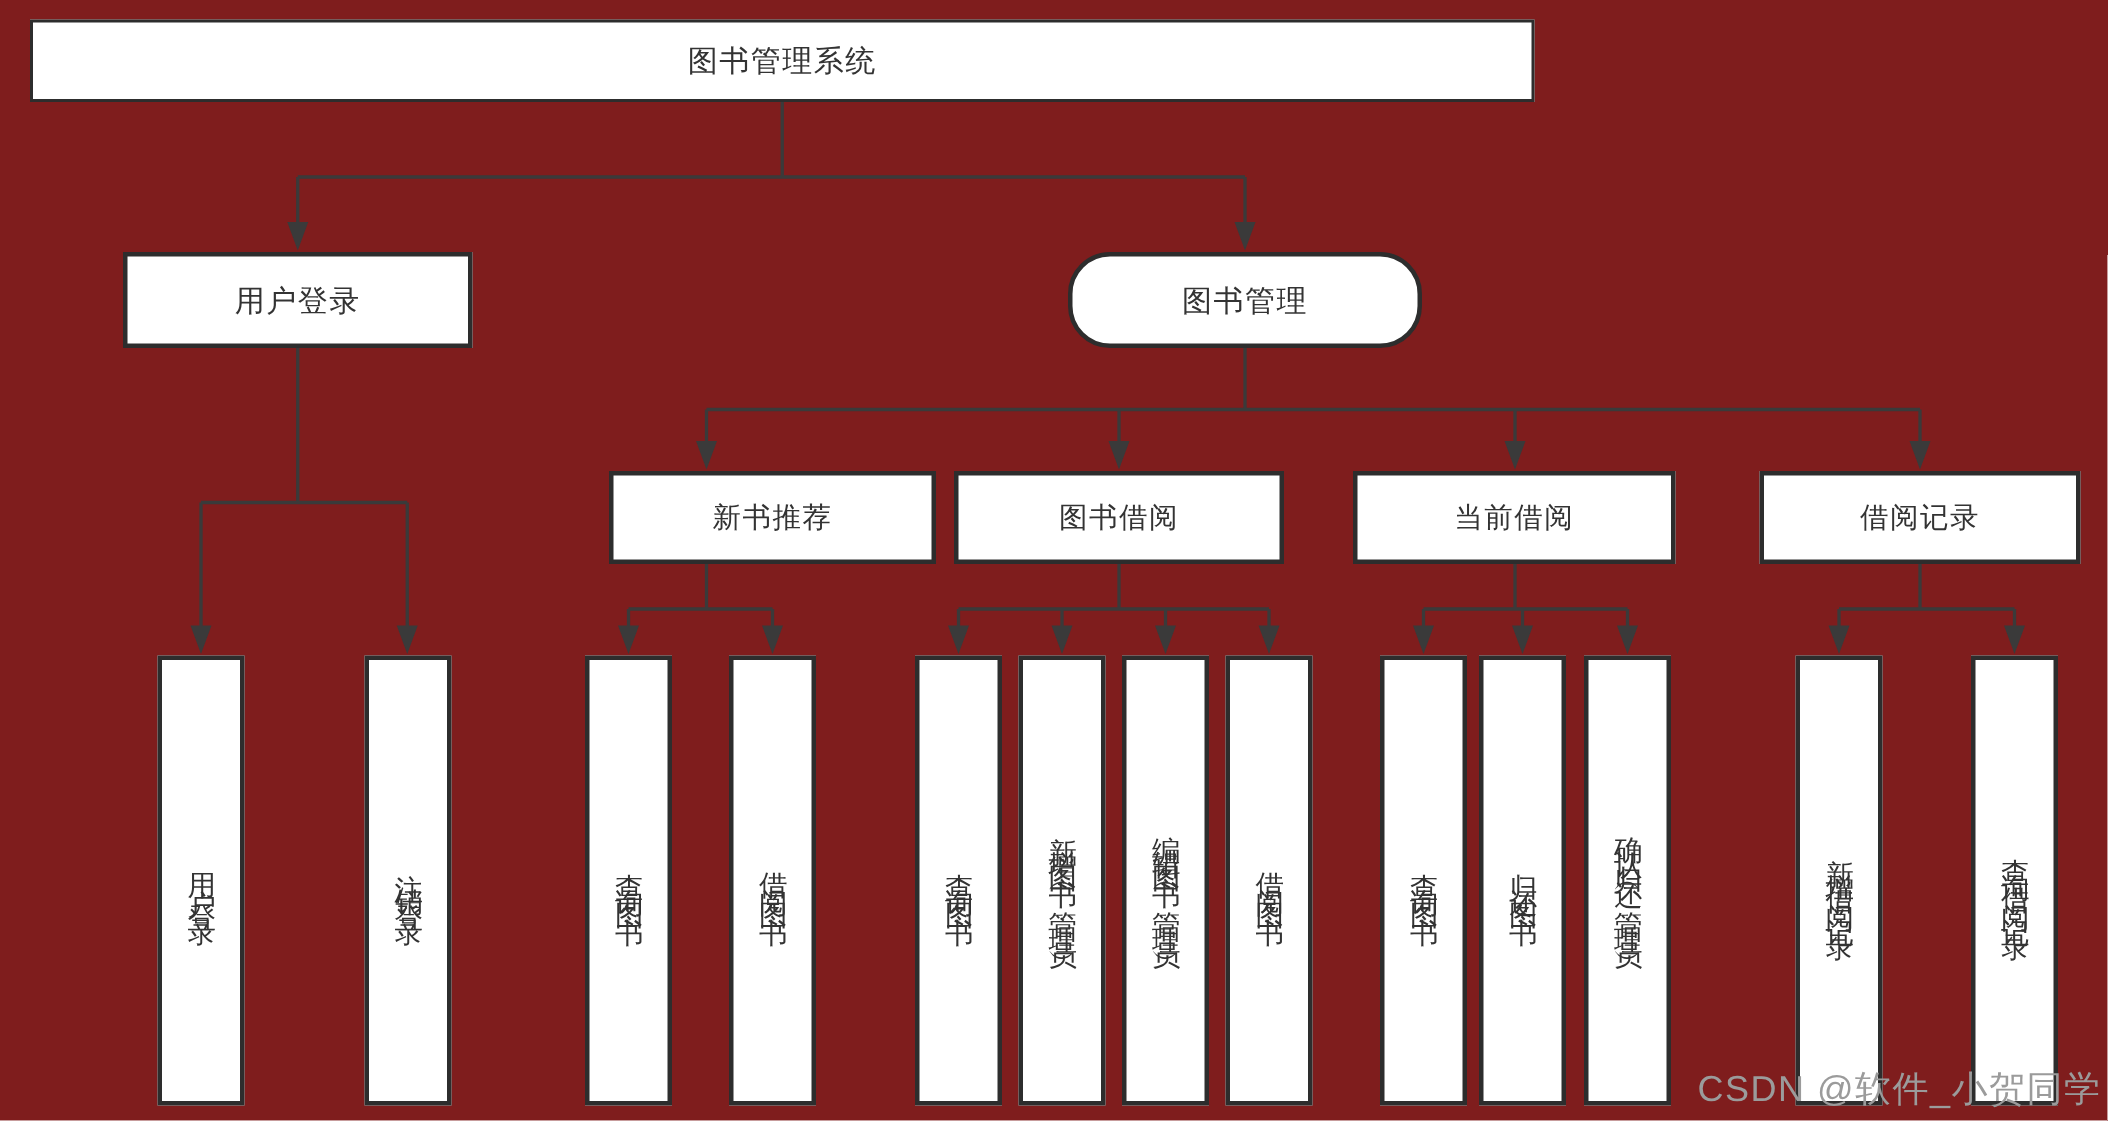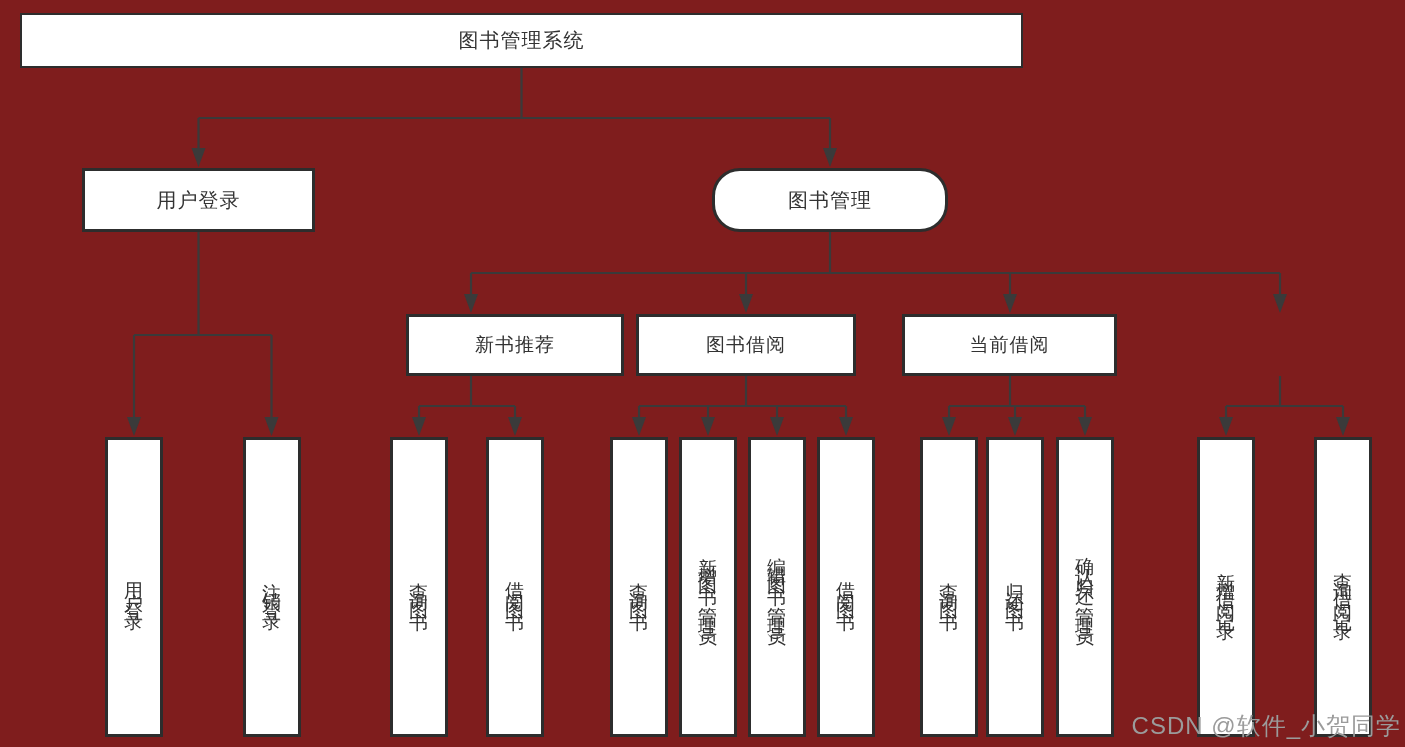--- a/index.html
+++ b/index.html
@@ -96,20 +96,23 @@
 
   <div class="node lvl3" style="left:362px; top:314px; width:218px; height:62px;margin-left:44px;">
     <span>新书推荐</span>
   </div>
   <div class="node lvl3" style="left:902px; top:314px; width:215px; height:62px;">
     <span>当前借阅</span>
   </div>
   <div class="node lvl3" style="left:636px; top:314px; width:220px; height:62px;">
     <span>图书借阅</span>
   </div>
+  <div class="node lvl3" style="left:1173px; top:314px; width:214px; height:62px;">
+    <span>借阅记录</span>
+  </div>
 
   <div class="node leaf" style="left:105px; top:437px; width:58px; height:300px;">
     <span class="vtext">用户登录</span>
   </div>
   <div class="node leaf" style="left:243px; top:437px; width:58px; height:300px;">
     <span class="vtext">注销登录</span>
   </div>
 
   <div class="node leaf" style="left:390px; top:437px; width:58px; height:300px;">
     <span class="vtext">查询图书</span>

